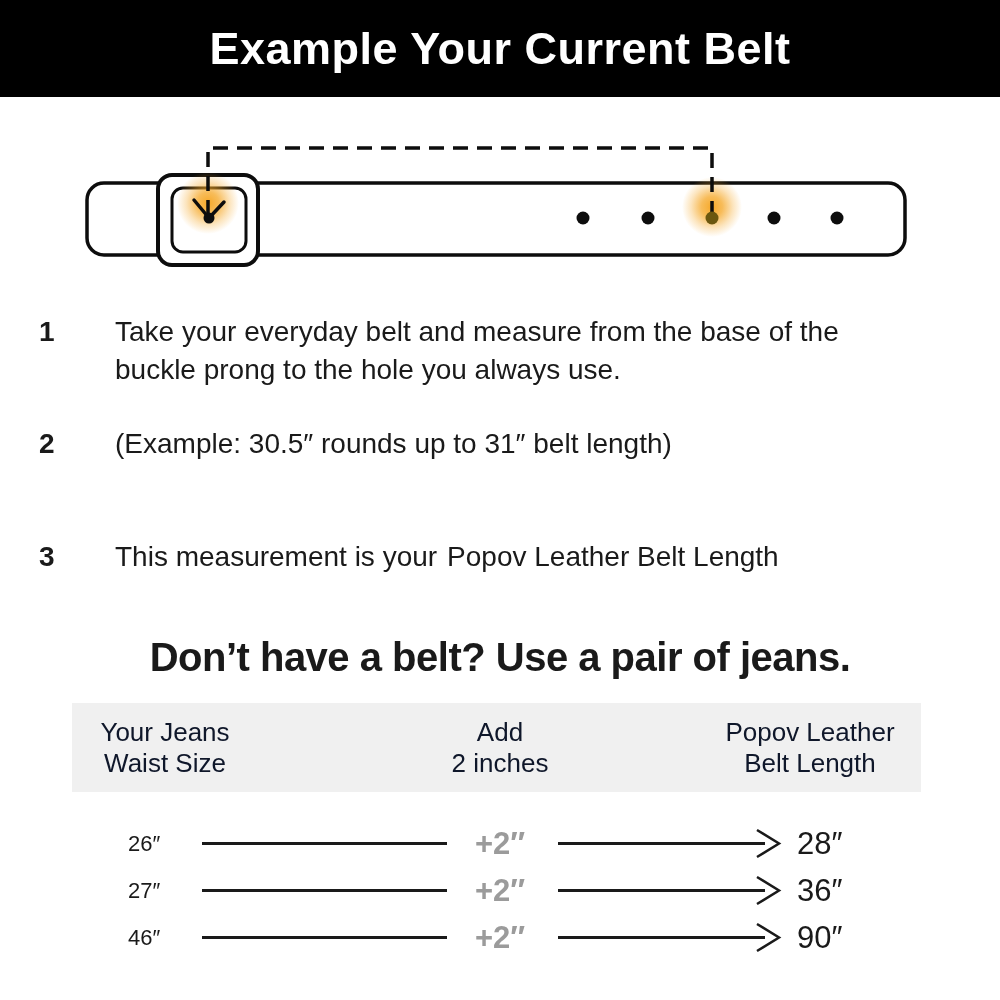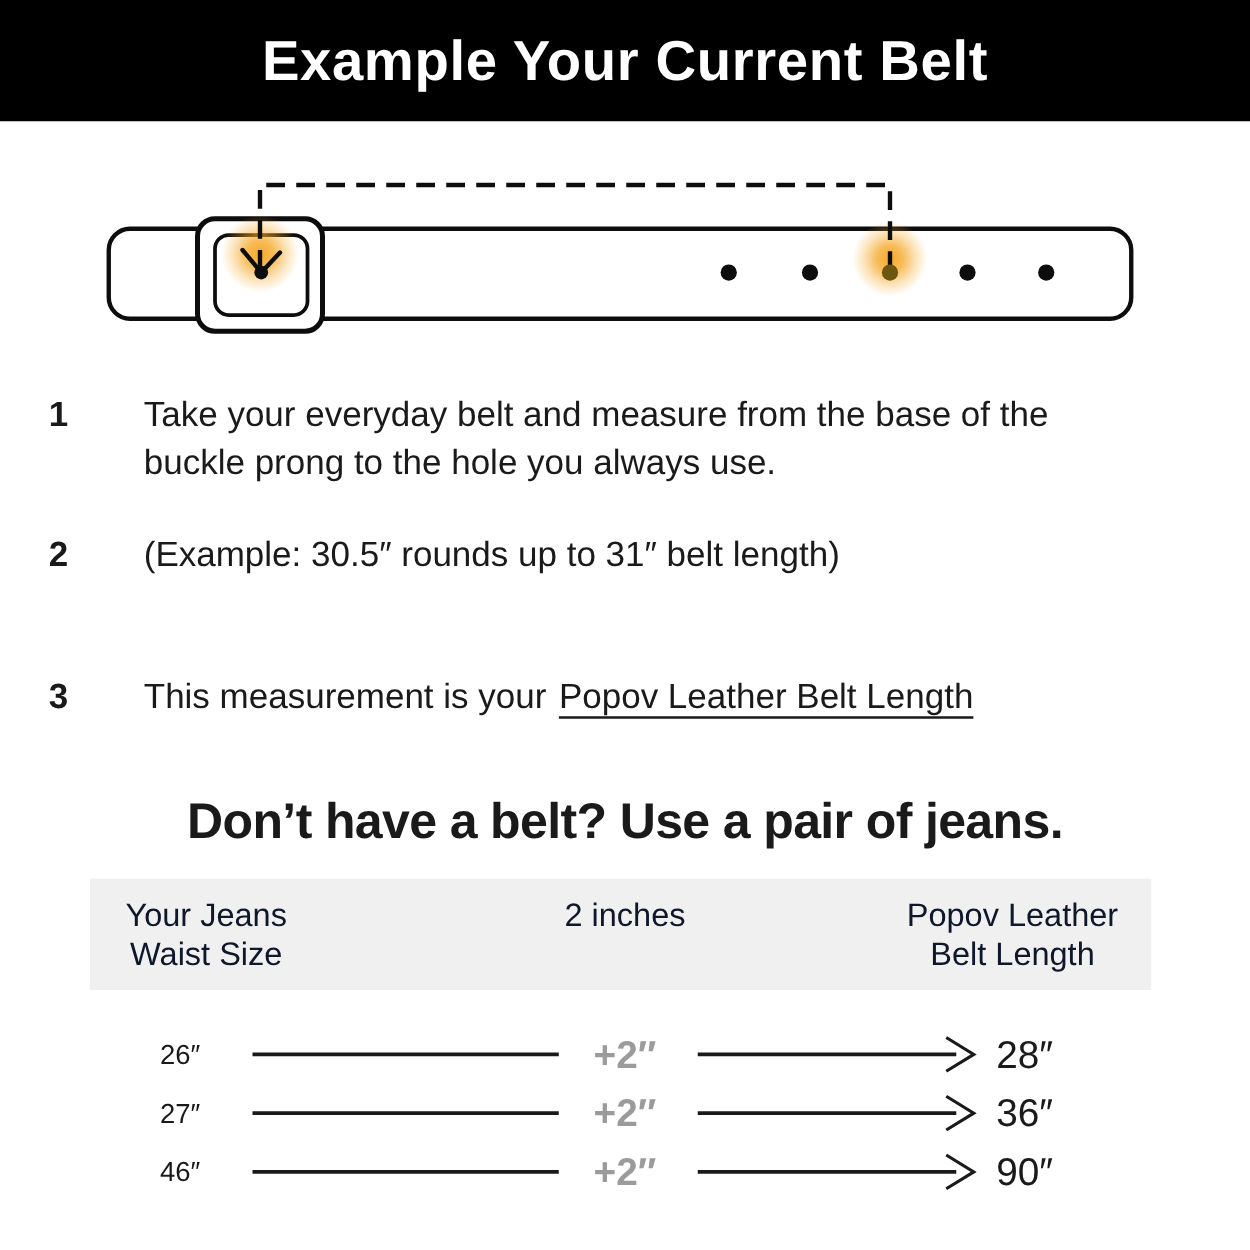--- a/index.html
+++ b/index.html
@@ -23,21 +23,21 @@
   .belt-svg { position:absolute; top:97px; left:0; }
 
   
   .step { position:absolute; left:0; width:960px; font-size:28px; line-height:38px; }
   .step-one   { top:313px; }
   .step-two   { top:425px; }
   .step-three { top:538px; }
   .step-num { position:absolute; left:39px; top:0; font-weight:bold; }
   .step-body { margin-left:115px; }
   .underlined {
-    text-decoration:underline; text-underline-offset:7px; text-decoration-thickness:2px;
+    text-underline-offset:7px; text-decoration-thickness:2px;
   }
   .step3-prefix { margin-right:10px; }
 
   
   .jeans-heading {
     position:absolute; top:632px; left:0; width:1000px; text-align:center;
     font-size:40px; font-weight:bold; letter-spacing:-0.5px; line-height:50px;
   }
 
   
@@ -139,20 +139,21 @@
   </div>
 
   <div class="jeans-heading">Don’t have a belt? Use a pair of jeans.</div>
 
   <div class="table-band"></div>
   <div class="th th-1">
     <div>Your Jeans</div>
     <div>Waist Size</div>
   </div>
   <div class="th th-2">
+    <div>Add</div>
     <div>2 inches</div>
   </div>
   <div class="th th-3">
     <div>Popov Leather</div>
     <div>Belt Length</div>
   </div>
 
   <div class="jt-row row-1">
     <span class="waist-val">26″</span>
     <span class="seg-line"></span>

